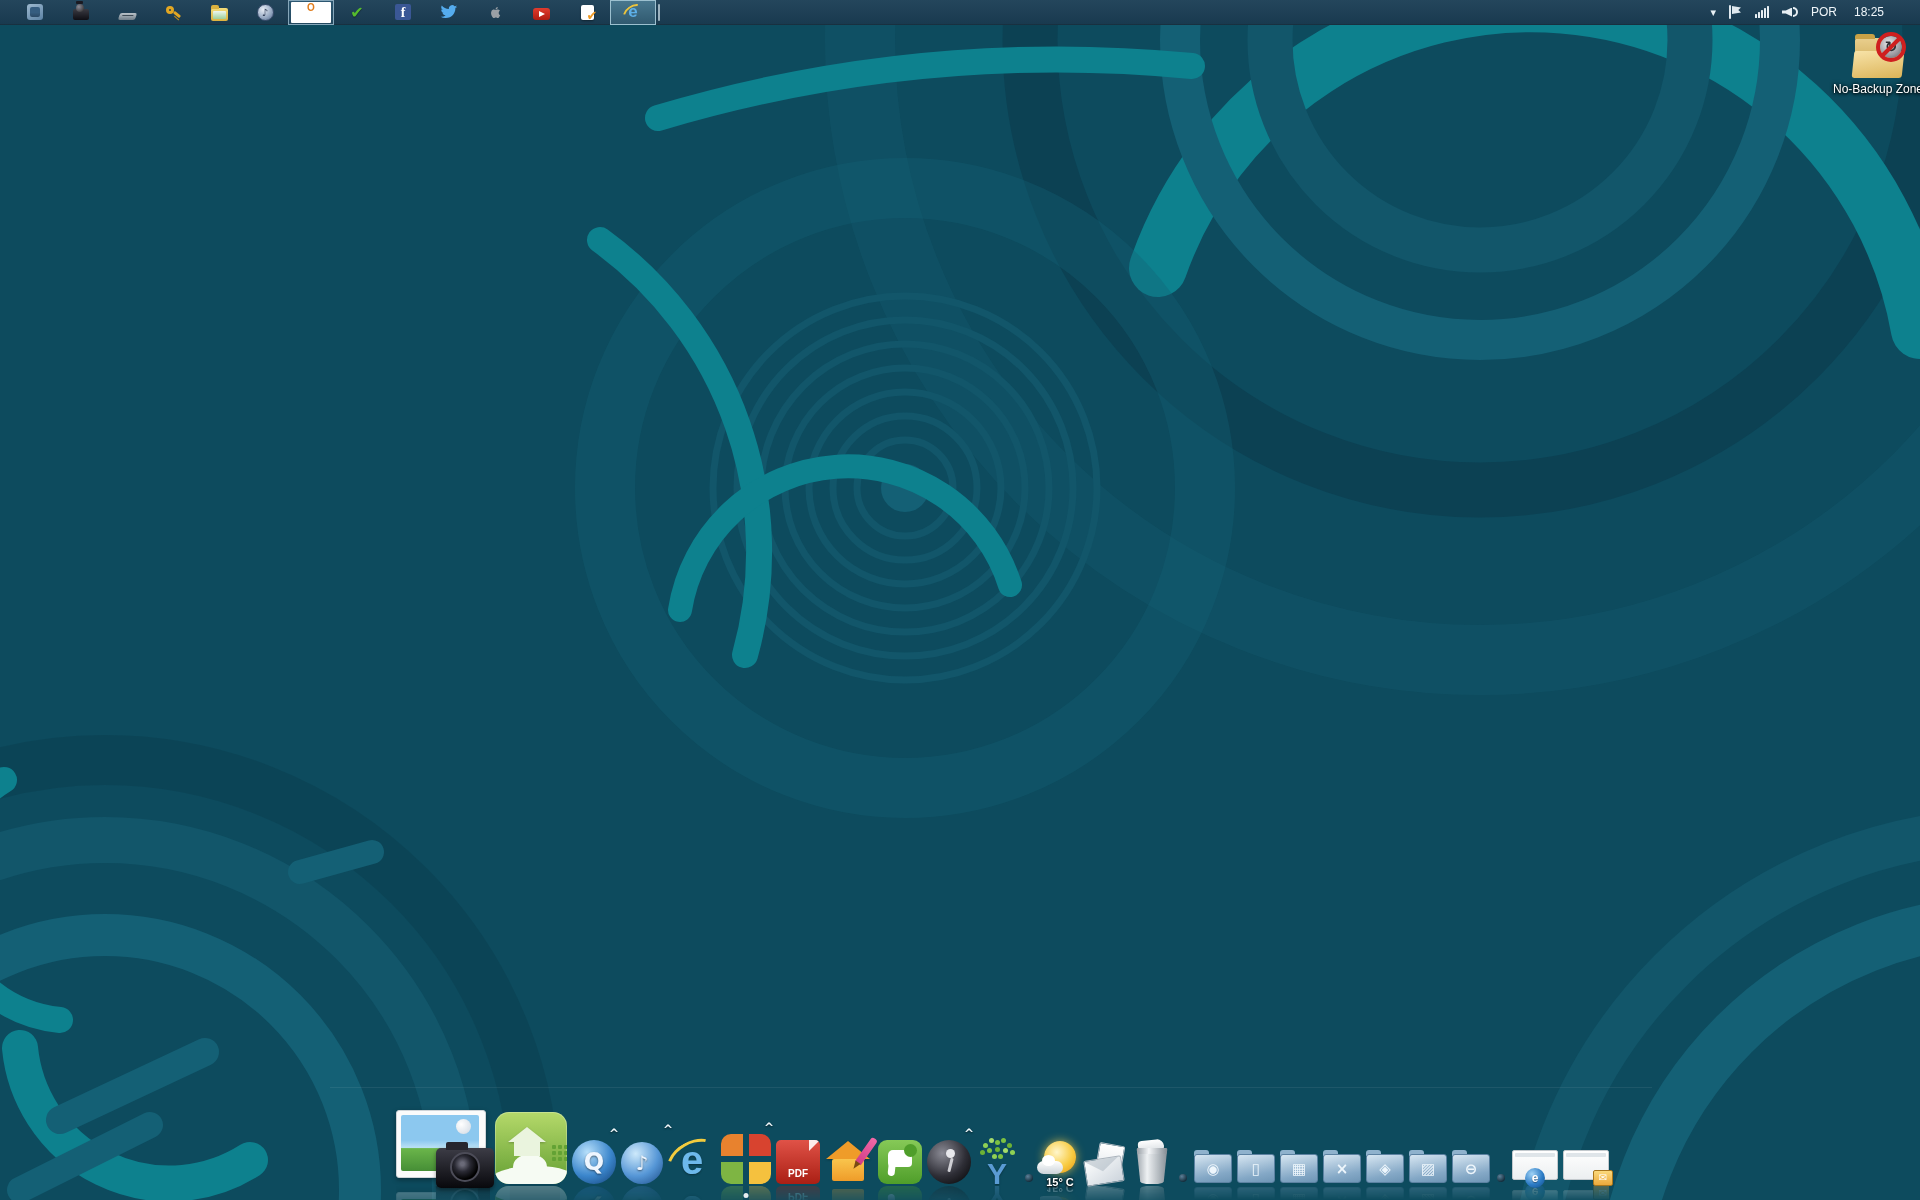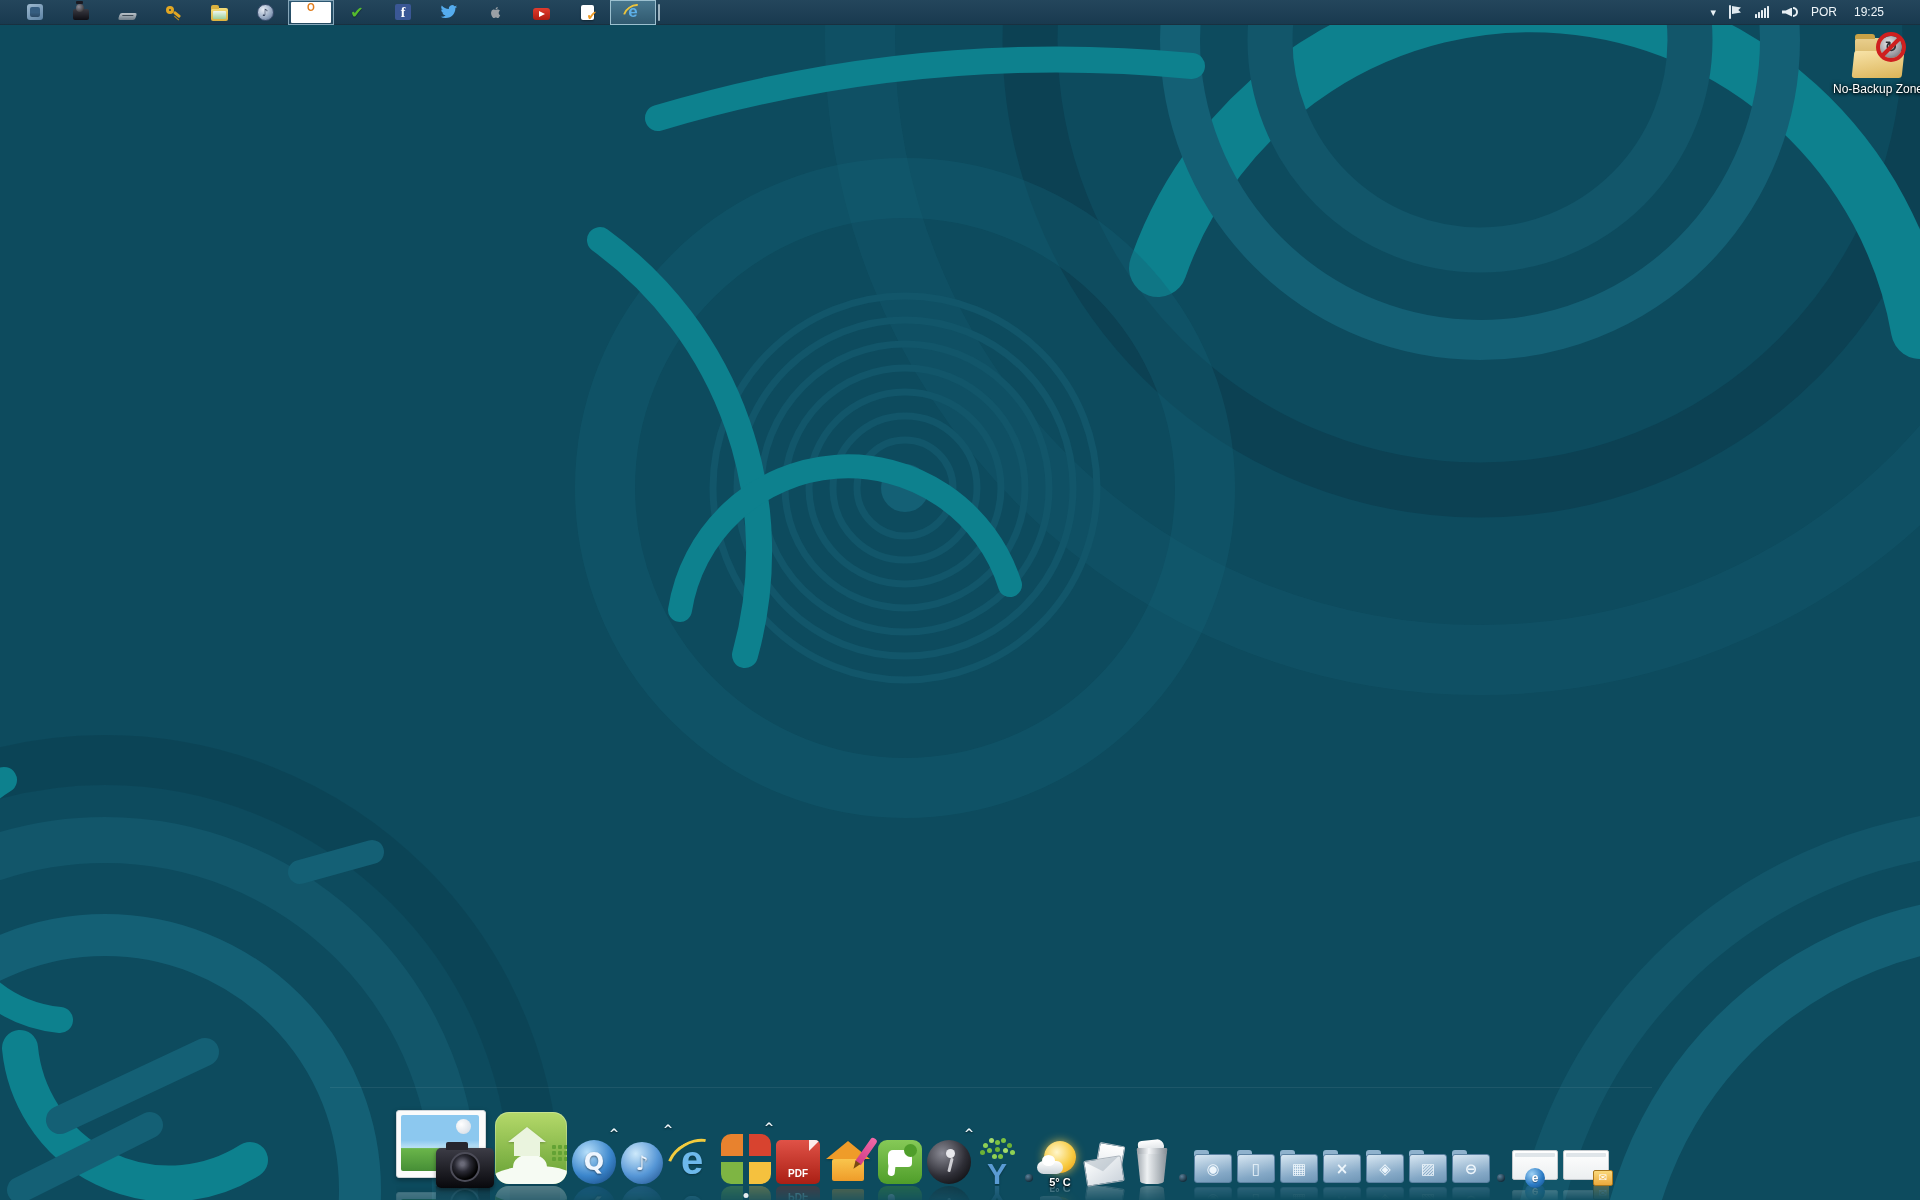--- a/index.html
+++ b/index.html
@@ -336,21 +336,21 @@
           <i></i>
           <i></i>
           <i></i>
           <i></i>
         </span>
       <span class="tray-speaker">
         <span class="speaker-body"></span>
           <span class="speaker-wave"></span>
       </span>
       <span class="tray-lang">POR</span>
-      <span class="tray-time">19:25</span>
+      <span class="tray-time">18:25</span>
     </div>
   </div>
 
   <div class="shortcut">
     <span class="folder-big">
       <span class="fb-back"></span>
       <span class="fb-front"></span>
       <span class="no-sign">
         <span class="no-swirl">↻</span>
         <span class="no-ring"></span>
@@ -433,21 +433,21 @@
         <span class="trunk">Y</span>
       </div>
     </div>
 
     <div class="dk-sep"></div>
 
     <div class="dock-item">
       <div class="dk-weather">
         <span class="sun"></span>
           <span class="cloudw"></span>
-        <span class="wtemp">5° C</span>
+        <span class="wtemp">15° C</span>
       </div>
     </div>
 
     <div class="dock-item">
       <div class="dk-mail">
         <span class="sheet"></span>
           <span class="env"></span>
       </div>
     </div>
 

